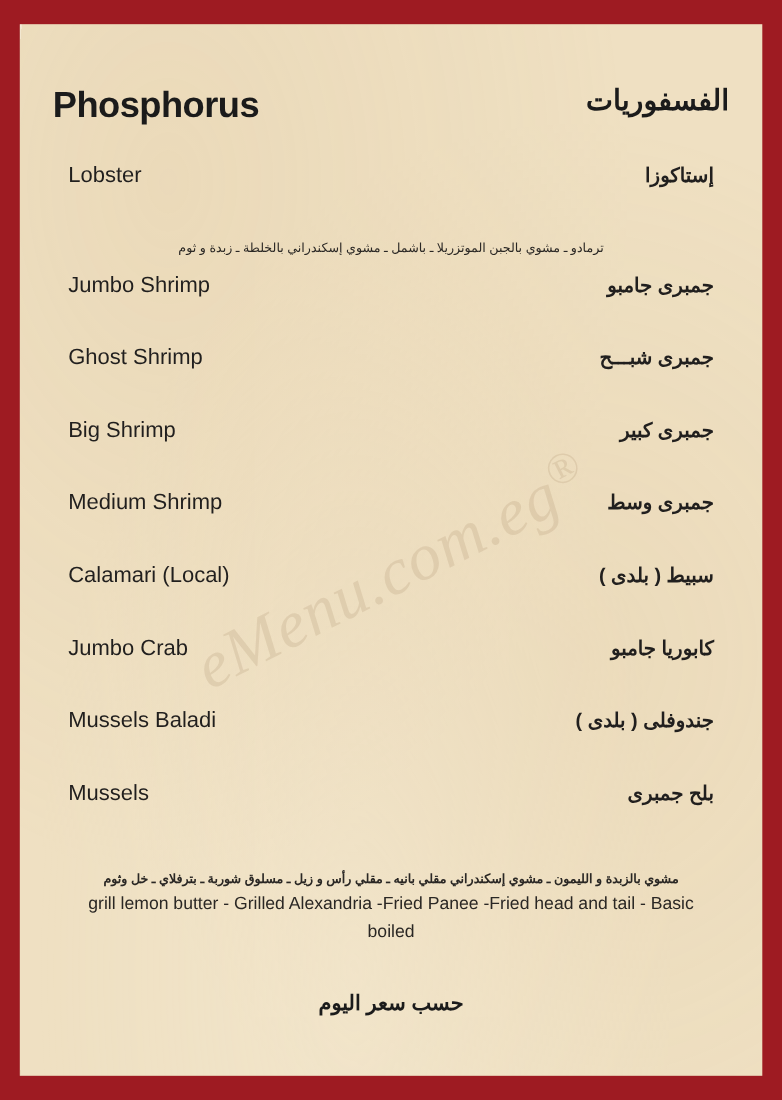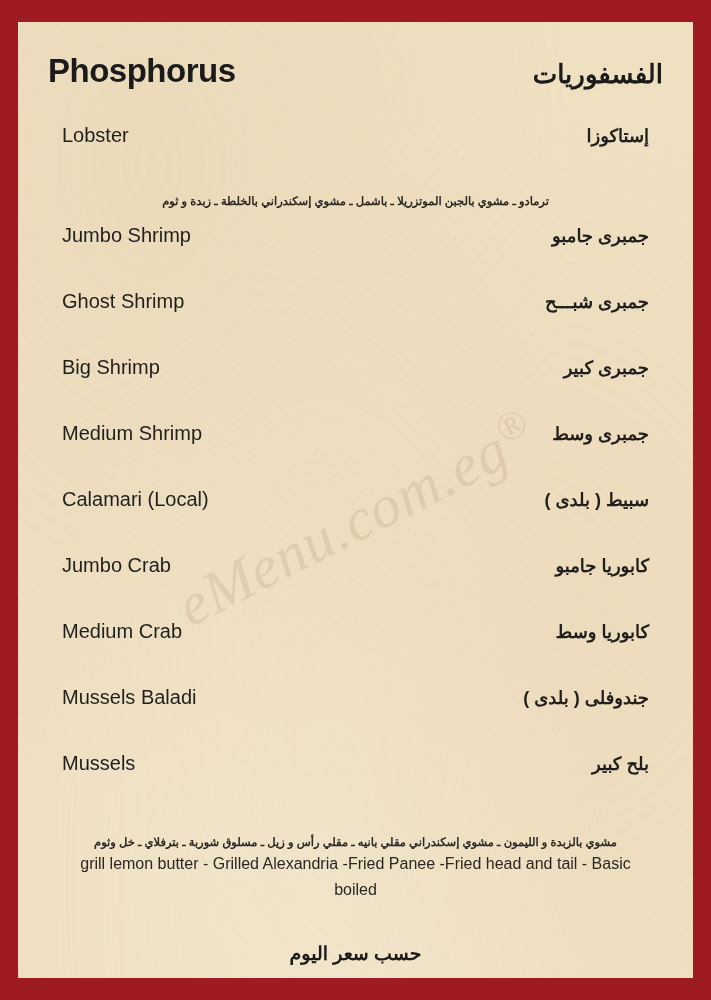--- a/index.html
+++ b/index.html
@@ -59,23 +59,23 @@
   }
   .watermark .reg {
     font-size: 40px;
     vertical-align: super;
   }
 
   .content { position: relative; z-index: 3; }
 
   .title-row {
     display: flex;
-    align-items: flex-end;
+    align-items: flex-start;
     justify-content: space-between;
-    margin-top: 0;
+    margin-top: 24px;
     margin-bottom: 34px;
   }
   .title-en {
     font-size: 33px;
     font-weight: bold;
     color: #1b1b1b;
     letter-spacing: -0.5px;
   }
   .title-ar {
     font-size: 26px;
@@ -102,21 +102,21 @@
     color: #211f1e;
     direction: rtl;
     font-weight: bold;
   }
   .item-note {
     text-align: center;
     direction: rtl;
     font-size: 11.5px;
     color: #2a2724;
     padding: 4px 0 16px 0;
-    font-weight: bold;
+    font-weight: normal;
   }
 
   .footer {
     margin-top: 16px;
     padding: 0 14px;
     text-align: center;
   }
   .footer-ar {
     direction: rtl;
     font-size: 11.5px;
@@ -182,33 +182,29 @@
       <div class="item-row">
         <div class="item-en">Calamari (Local)</div>
         <div class="item-ar">سبيط ( بلدى )</div>
       </div>
 
       <div class="item-row">
         <div class="item-en">Jumbo Crab</div>
         <div class="item-ar">كابوريا جامبو</div>
       </div>
 
-      <div class="item-row">
-        <div class="item-en">Medium Crab</div>
-        <div class="item-ar">كابوريا وسط</div>
-      </div>
 
       <div class="item-row">
         <div class="item-en">Mussels Baladi</div>
         <div class="item-ar">جندوفلى ( بلدى )</div>
       </div>
 
       <div class="item-row">
         <div class="item-en">Mussels</div>
-        <div class="item-ar">بلح كبير</div>
+        <div class="item-ar">بلح جمبرى</div>
       </div>
 
       <div class="footer">
         <div class="footer-ar">مشوي بالزبدة و الليمون ـ مشوي إسكندراني مقلي بانيه ـ مقلي رأس و زيل ـ مسلوق شوربة ـ بترفلاي ـ خل وثوم</div>
         <div class="footer-en">grill lemon butter - Grilled Alexandria -Fried Panee -Fried head and tail - Basic boiled</div>
         <div class="price-note">حسب سعر اليوم</div>
       </div>
 
     </div>
   </div>

